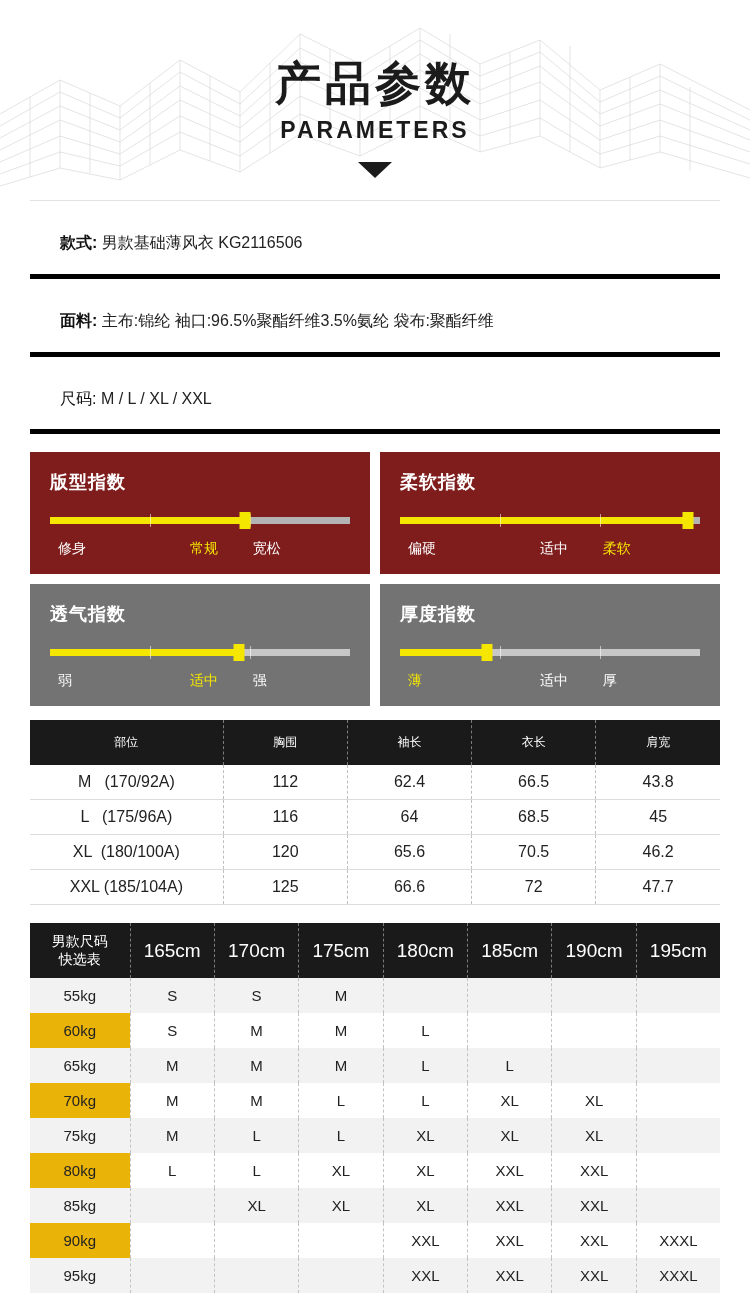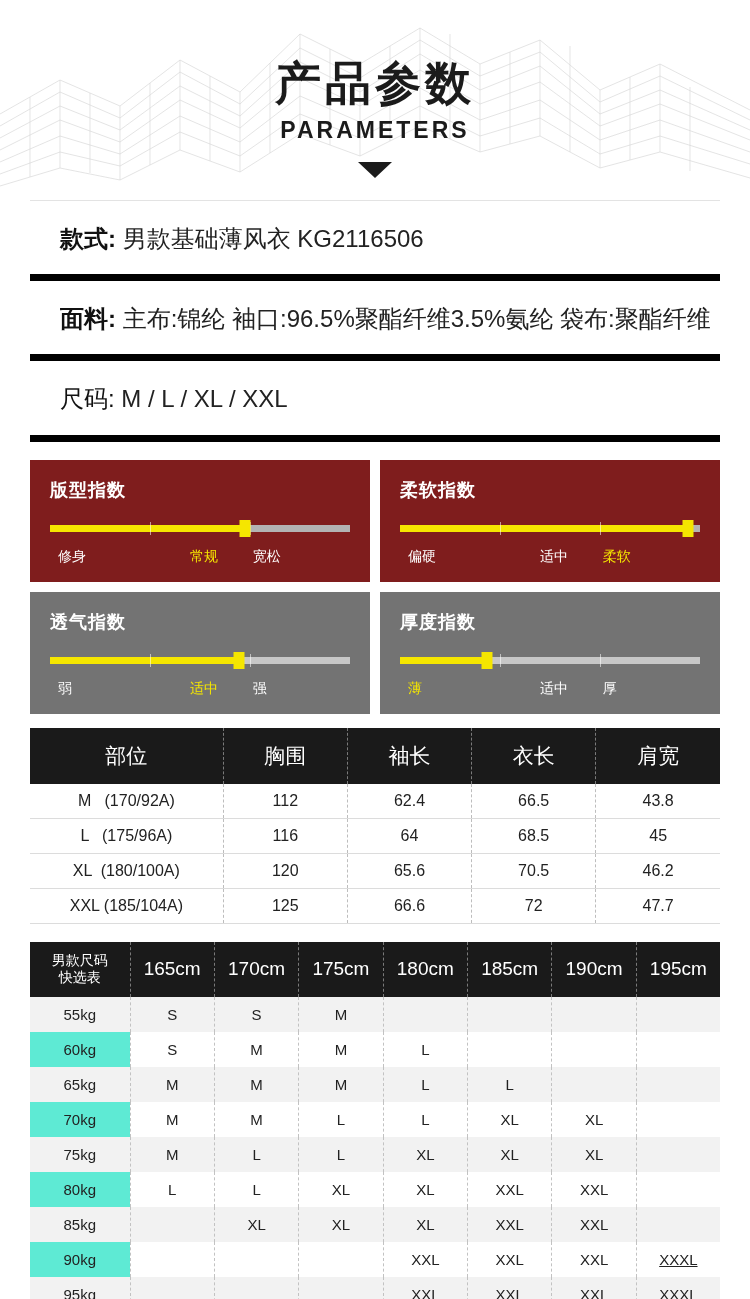--- a/index.html
+++ b/index.html
@@ -56,23 +56,23 @@
     border-left: 17px solid transparent;
     border-right: 17px solid transparent;
     border-top: 16px solid #1b1b1b;
   }
 
   
   .specs {
     padding: 0 30px;
   }
   .spec-row {
-    border-bottom: 7px solid #000000;
-    padding: 22px 2px 20px 30px;
-    font-size: 24px;
+    border-bottom: 5px solid #000000;
+    padding: 32px 2px 20px 30px;
+    font-size: 16px;
     color: #222;
     line-height: 1.3;
   }
   .spec-row:first-child { border-top: 1px solid #e3e3e3; }
   .spec-label {
     font-weight: bold;
     color: #111;
   }
   .spec-value { color: #222; }
   .spec-row.size .spec-label { font-weight: normal; }
@@ -146,21 +146,21 @@
   .meas-table {
     margin: 14px 30px 0 30px;
     border-collapse: collapse;
     width: 690px;
     font-size: 16px;
   }
   .meas-table thead th {
     background: #1a1a1a;
     color: #fff;
     font-weight: normal;
-    font-size: 21px;
+    font-size: 12px;
     padding: 14px 0;
     border-right: 1px dashed #7a7a7a;
   }
   .meas-table thead th:last-child { border-right: none; }
   .meas-table tbody td {
     text-align: center;
     padding: 8px 0;
     border-bottom: 1px solid #dcdcdc;
     border-right: 1px dashed #bdbdbd;
     color: #222;
@@ -191,23 +191,23 @@
     width: 100px;
   }
   .chooser tbody td {
     text-align: center;
     padding: 9px 0;
     border-right: 1px dashed #c2c2c2;
     color: #222;
     background: #fff;
     height: 32px;
   }
-  .chooser tbody td:last-child { border-right: none; text-decoration: underline; }
+  .chooser tbody td:last-child { border-right: none; }
   .chooser tbody tr:nth-child(odd) td { background: #f2f2f2; }
-  .chooser tbody td.rowlabel { background: #5eead4; }
+  .chooser tbody td.rowlabel { background: #eab308; }
   .chooser tbody tr:nth-child(odd) td.rowlabel { background: #f2f2f2; }
 </style>
 </head>
 <body>
 
 <div class="page">
 
   <div class="header">
     <svg class="mesh" viewBox="0 0 750 200" preserveAspectRatio="none">
       <g stroke="#d8d8d8" stroke-width="0.7" fill="none">

